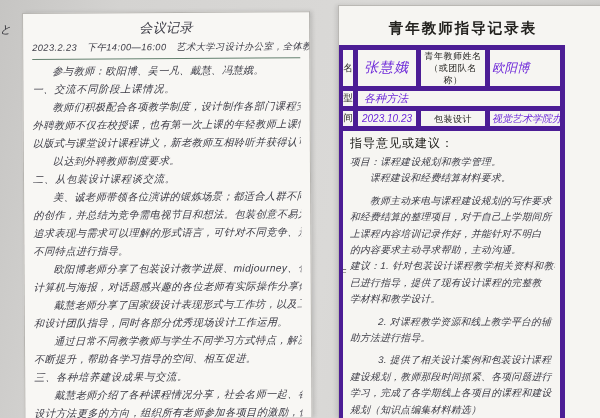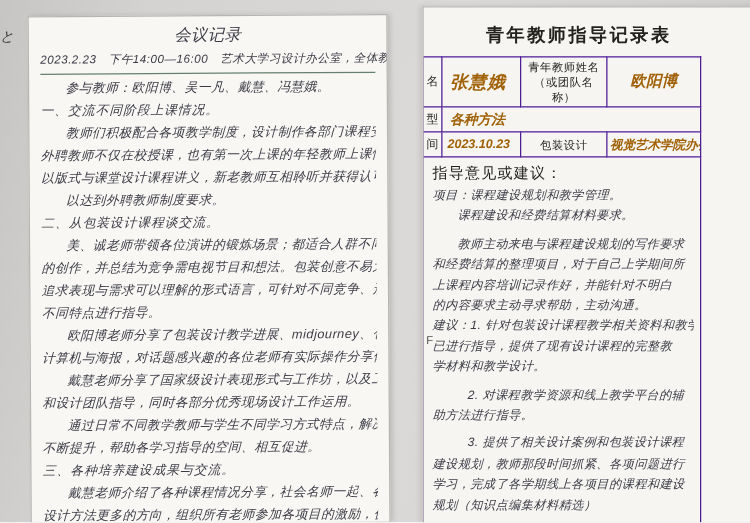--- a/index.html
+++ b/index.html
@@ -23,28 +23,28 @@
   .hw-line.num{text-indent:28px;}
   .hw-line.gap{margin-top:6px;}
   
   .right-page{position:absolute;left:338px;top:5px;width:280px;height:413px;
     background:#f6f5f2;border:1px solid #bab8b4;border-bottom:none;
     box-shadow:-2px 0 4px rgba(0,0,0,.10);box-sizing:border-box;overflow:hidden;}
   .rp-title{font-family:"Liberation Serif",serif;font-weight:bold;font-size:14.5px;
     letter-spacing:2px;color:#23221f;text-align:center;margin:13px 30px 0 0;}
   .form-table{position:absolute;left:-1px;top:39px;width:222px;border-collapse:collapse;
     table-layout:fixed;}
-  .form-table td{border:1px solid #4c1d95;padding:0 2px;overflow:hidden;}
+  .form-table td{border:5px solid #4c1d95;padding:0 2px;overflow:hidden;}
   tr.r1{height:40px;} tr.r2{height:20px;} tr.r3{height:20px;}
   td.frag{font-size:9.5px;color:#2a2927;text-align:center;padding:0;font-family:"Liberation Serif",serif;}
   td.plabel{font-family:"Liberation Serif",serif;font-size:9px;line-height:12px;
     color:#23221f;text-align:center;letter-spacing:.5px;}
-  td.hwcell{font-style:italic;color:#a16207;font-weight:bold;}
+  td.hwcell{font-style:italic;color:#6d28d9;}
   td.big{font-size:14px;letter-spacing:1px;padding-left:6px;}
-  td.med{font-size:12.5px;text-align:center;}
+  td.med{font-size:12.5px;}
   td.val{font-size:11px;padding-left:6px;}
   td.sm{font-size:10px;padding-left:4px;}
   td.xs{font-size:10px;letter-spacing:0;padding-left:2px;white-space:nowrap;text-align:center;}
   td.sugcell{vertical-align:top;border-bottom:none;height:290px;padding:4px 5px 0 7px;}
   .suglabel{font-family:Liberation Serif, serif;font-size:12px;letter-spacing:1px;
     color:#23221f;margin-bottom:2px;}
   .sug-lines{font-size:9.7px;line-height:16.4px;}
   
   .edge-mark{position:absolute;left:0px;top:22px;font-size:11px;color:#2f2f35;font-style:italic;}
   .pencil-mark{position:absolute;left:340px;top:266px;font-size:9px;color:#55524e;}

